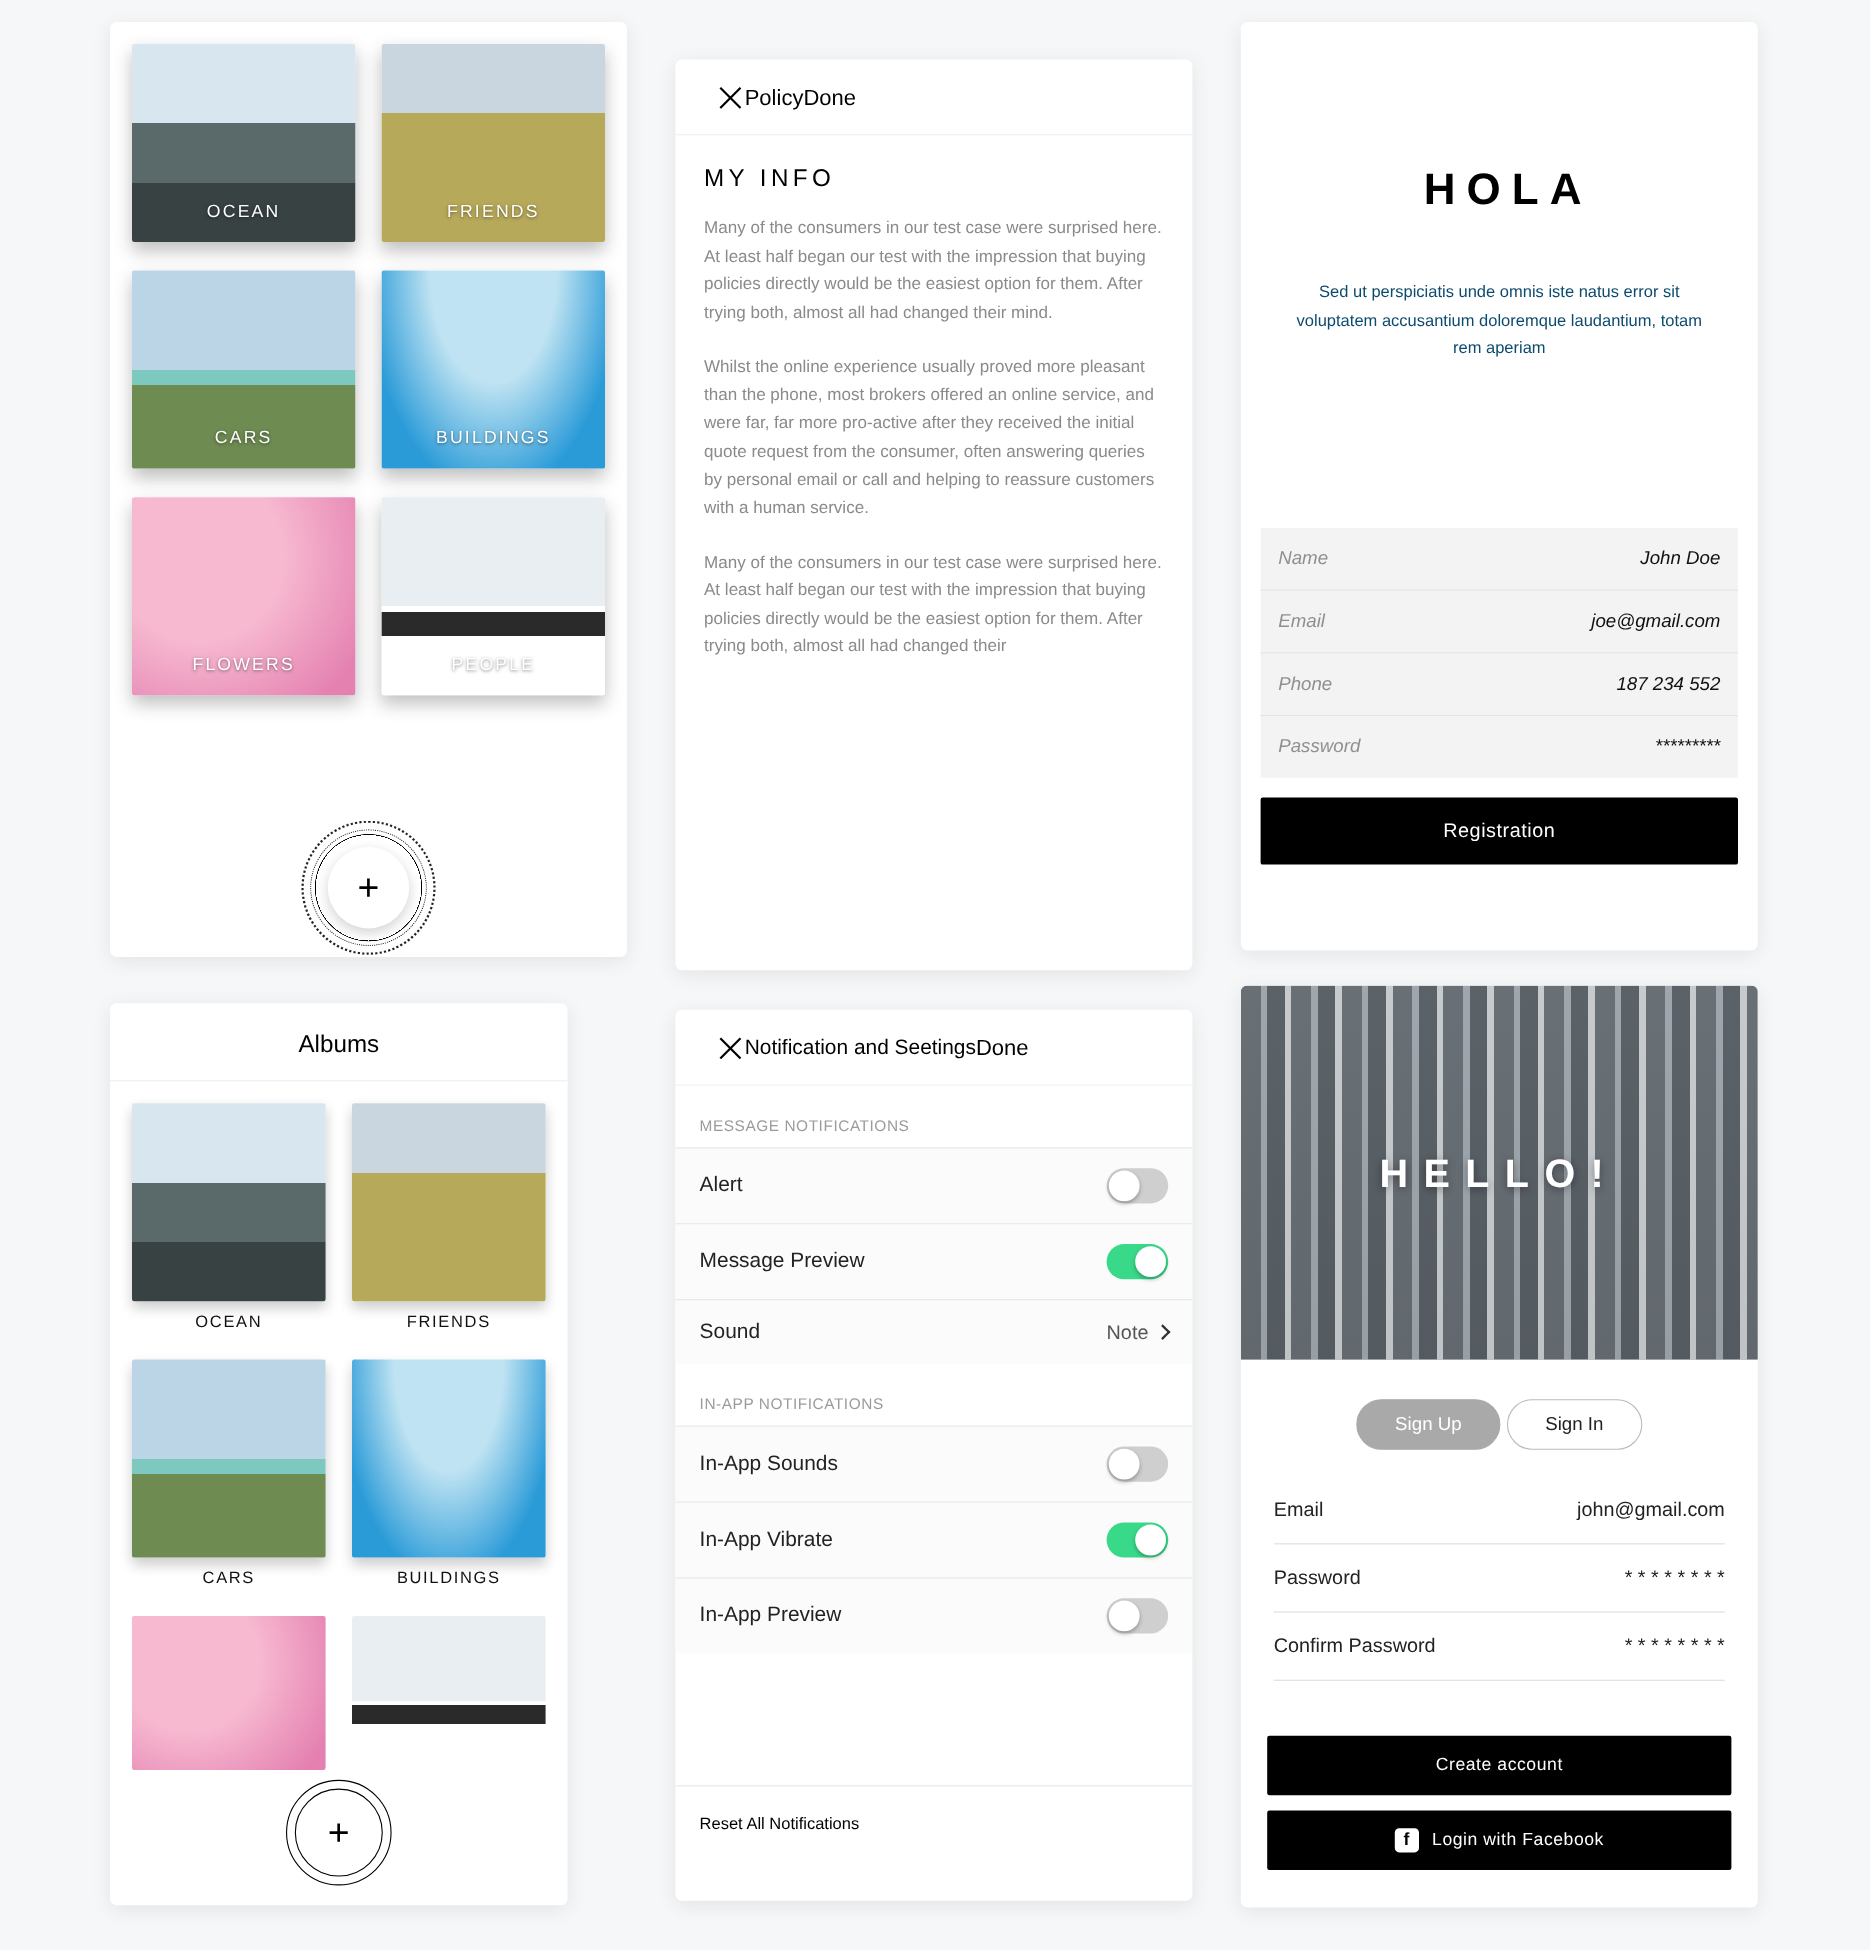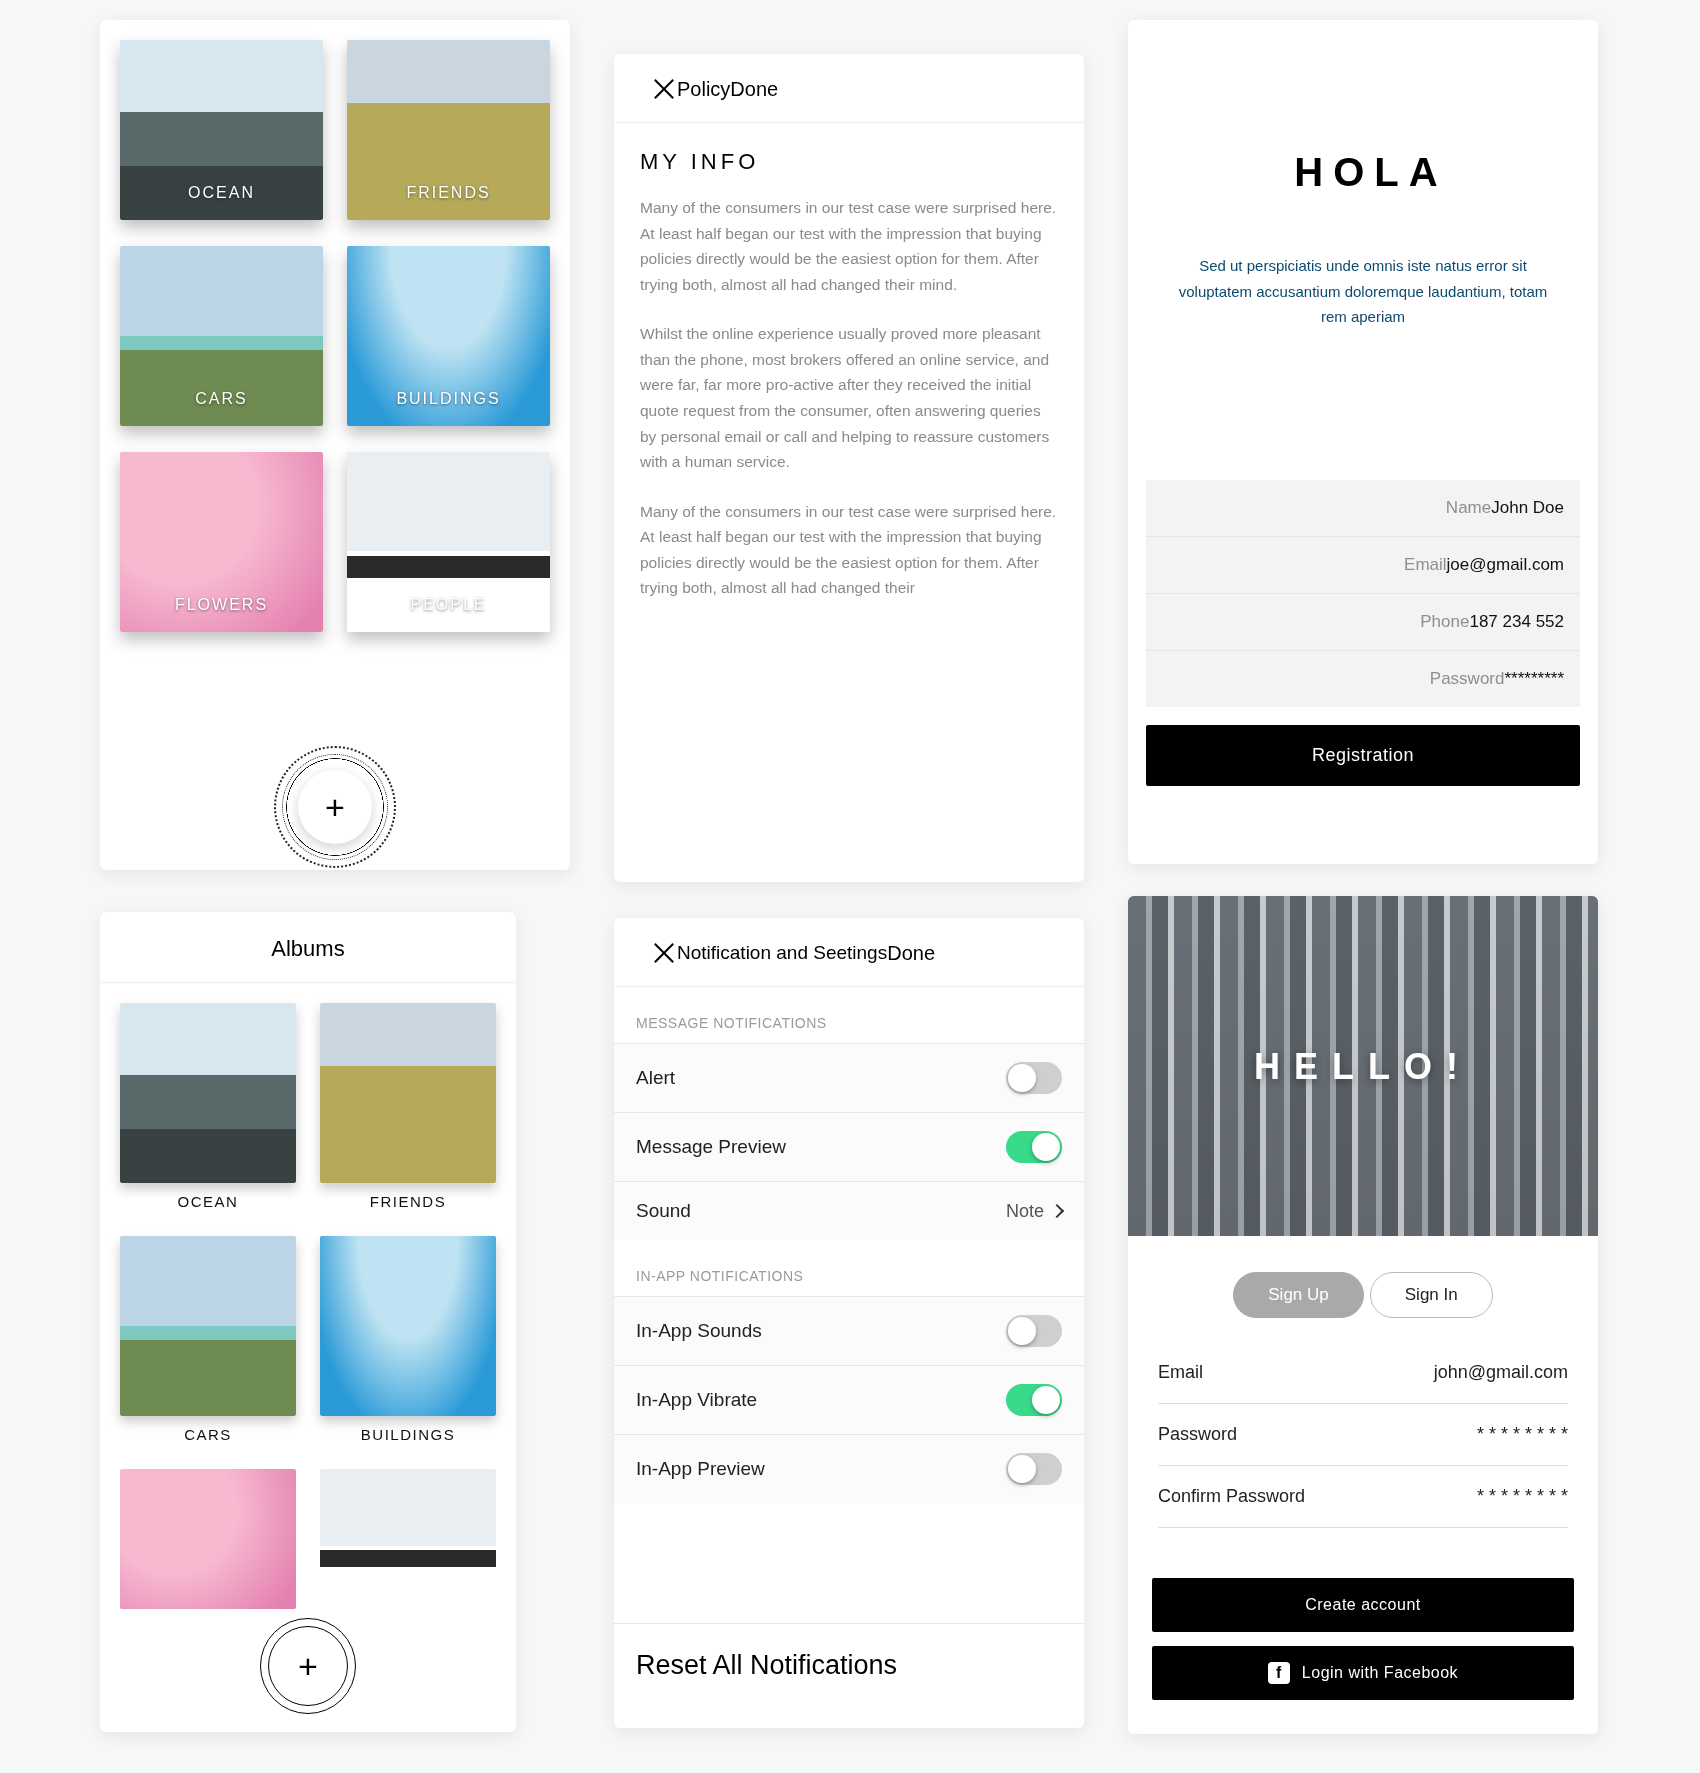--- a/index.html
+++ b/index.html
@@ -104,39 +104,40 @@
   .toggle .knob {
     position:absolute; top:2px; left:2px; width:28px; height:28px; border-radius:50%;
     background:#fff; box-shadow:0 2px 4px rgba(0,0,0,0.3);
     transition:left .15s;
   }
   .toggle.on { background:#39d98a; }
   .toggle.on .knob { left:26px; }
   .row-value { color:#555; font-size:18px; display:flex; align-items:center; gap:8px; }
   .chevron { width:10px; height:10px; border-right:2px solid #333; border-bottom:2px solid #333; transform:rotate(-45deg); }
   .reset-row {
-    padding: 26px 22px; font-size: 27px; border-top:1px solid #e7e7e7; margin-top: 120px;
+    padding: 26px 22px; font-size: 15px; border-top:1px solid #e7e7e7; margin-top: 120px;
     cursor:pointer;
   }
 
   
   #reg { left: 1128px; top: 20px; width: 470px; height: 844px; }
   .hola-title {
     margin-top: 130px; text-align:center; font-size: 40px; font-weight:700;
     letter-spacing: 10px;
     padding-left: 16px;
   }
   .hola-sub {
     margin: 58px 36px 0; text-align:center; font-size: 15px; color:#0c4a6e; line-height:1.7;
   }
   .form-block { margin: 150px 18px 0; background:#f3f3f3; }
   .form-row {
-    display:flex; align-items:center; justify-content:flex-end;
+    display:flex; align-items:center; justify-content:space-between;
     padding: 18px 16px; border-bottom:1px solid #e4e4e4;
     font-size: 17px;
+    font-style: italic;
   }
   .form-row:last-child { border-bottom:none; }
   .form-label { color:#8f8f8f; }
   .form-value { color:#111; }
   .black-btn {
     margin: 18px 18px 0; background:#000; color:#fff; text-align:center;
     padding: 20px 0; font-size:18px; letter-spacing:0.5px; cursor:pointer; border-radius:2px;
   }
 
   

